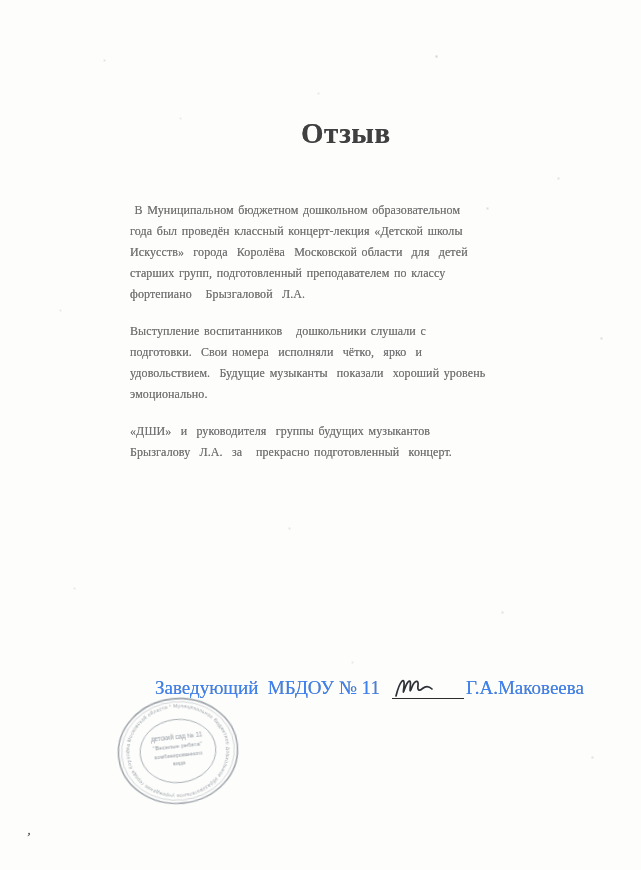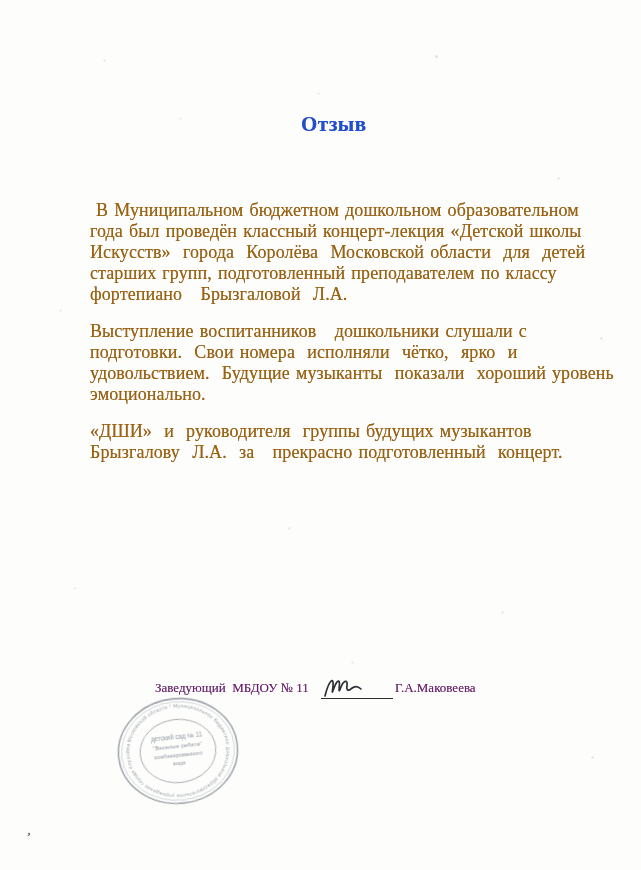--- a/index.html
+++ b/index.html
@@ -35,57 +35,58 @@
       502px 612px 0 0.5px rgba(150,150,150,.28),
       352px 662px 0 0.4px rgba(160,160,160,.25),
       592px 757px 0 0.5px rgba(150,150,150,.28),
       180px 118px 0 0.4px rgba(160,160,160,.22),
       440px 458px 0 0.4px rgba(160,160,160,.22);
   }
   .doc-title {
     position: absolute;
     left: 301px;
     top: 98px;
-    font-size: 21px;
+    font-size: 29px;
     font-weight: bold;
     letter-spacing: 0.5px;
-    color: #1d4ed8;
+    color: #404040;
     text-shadow: 0 0 0.6px rgba(20,20,20,.55);
     font-family: Liberation Serif, serif;
   }
   .text-block {
     position: absolute;
     left: 90px;
     top: 200px;
     width: 525px;
   }
   .paragraph { margin: 0 0 16px 0; }
   .paragraph .line {
     white-space: pre;
-    font-size: 18px;
+    font-size: 12px;
     line-height: 21px;
     letter-spacing: 0.1px;
     word-spacing: 1.5px;
-    color: #a16207;
+    color: #737373;
     text-shadow: 0 0 0.55px rgba(30,30,30,.5);
+    margin-left: 40px;
   }
   .signature-row {
     position: absolute;
     left: 155px;
     top: 676px;
     display: flex;
     align-items: flex-end;
     z-index: 2;
   }
   .signature-row .sig-label,
   .signature-row .sig-name {
     white-space: pre;
-    font-size: 13px;
+    font-size: 19px;
     line-height: 22px;
-    color: #701a75;
+    color: #3b82f6;
     text-shadow: 0 0 0.55px rgba(30,30,30,.5);
   }
   .sig-line {
     position: relative;
     width: 72px;
     height: 22px;
     margin: 0 2px 0 12px;
     border-bottom: 1.6px solid #2c2c2c;
   }
   .sig-line svg {

